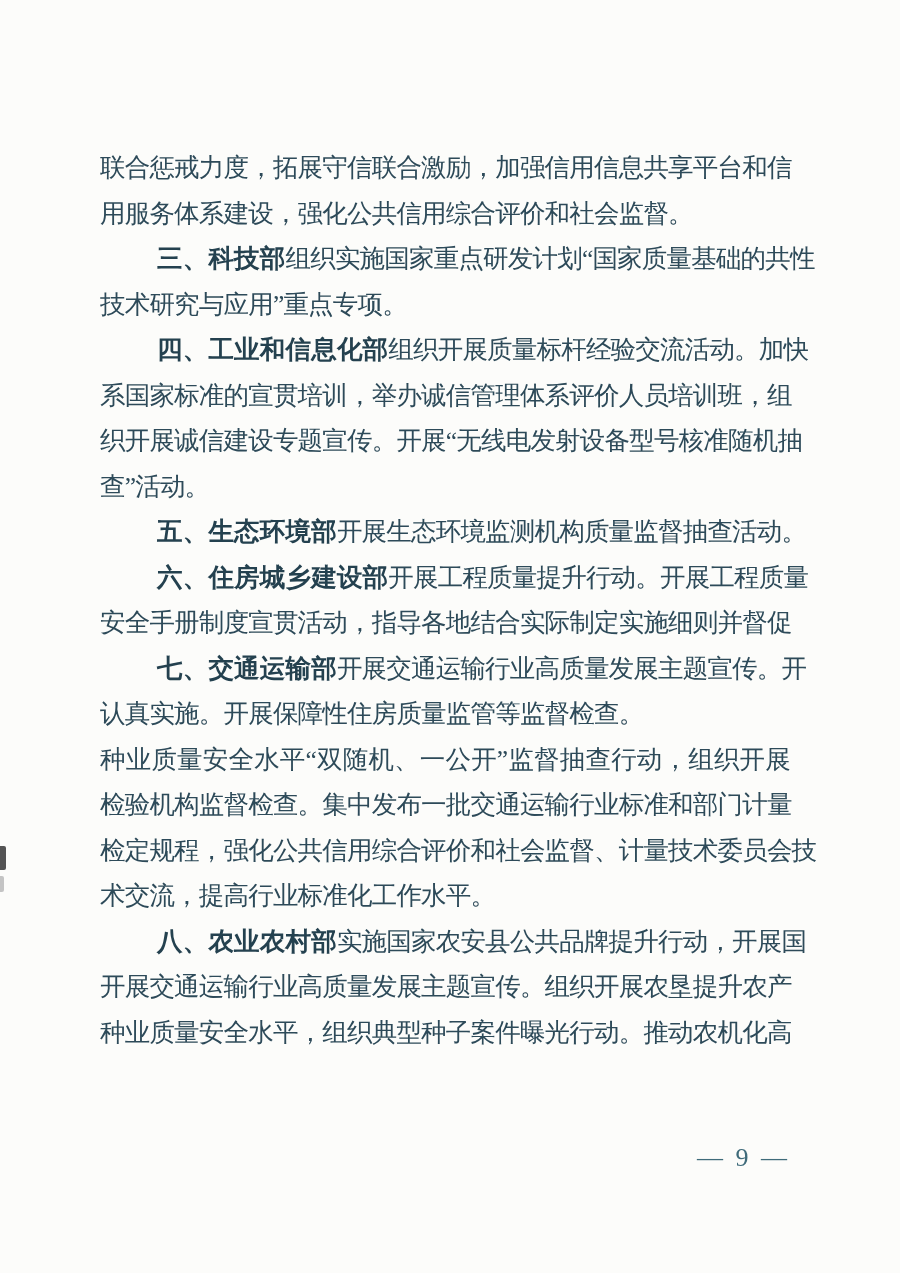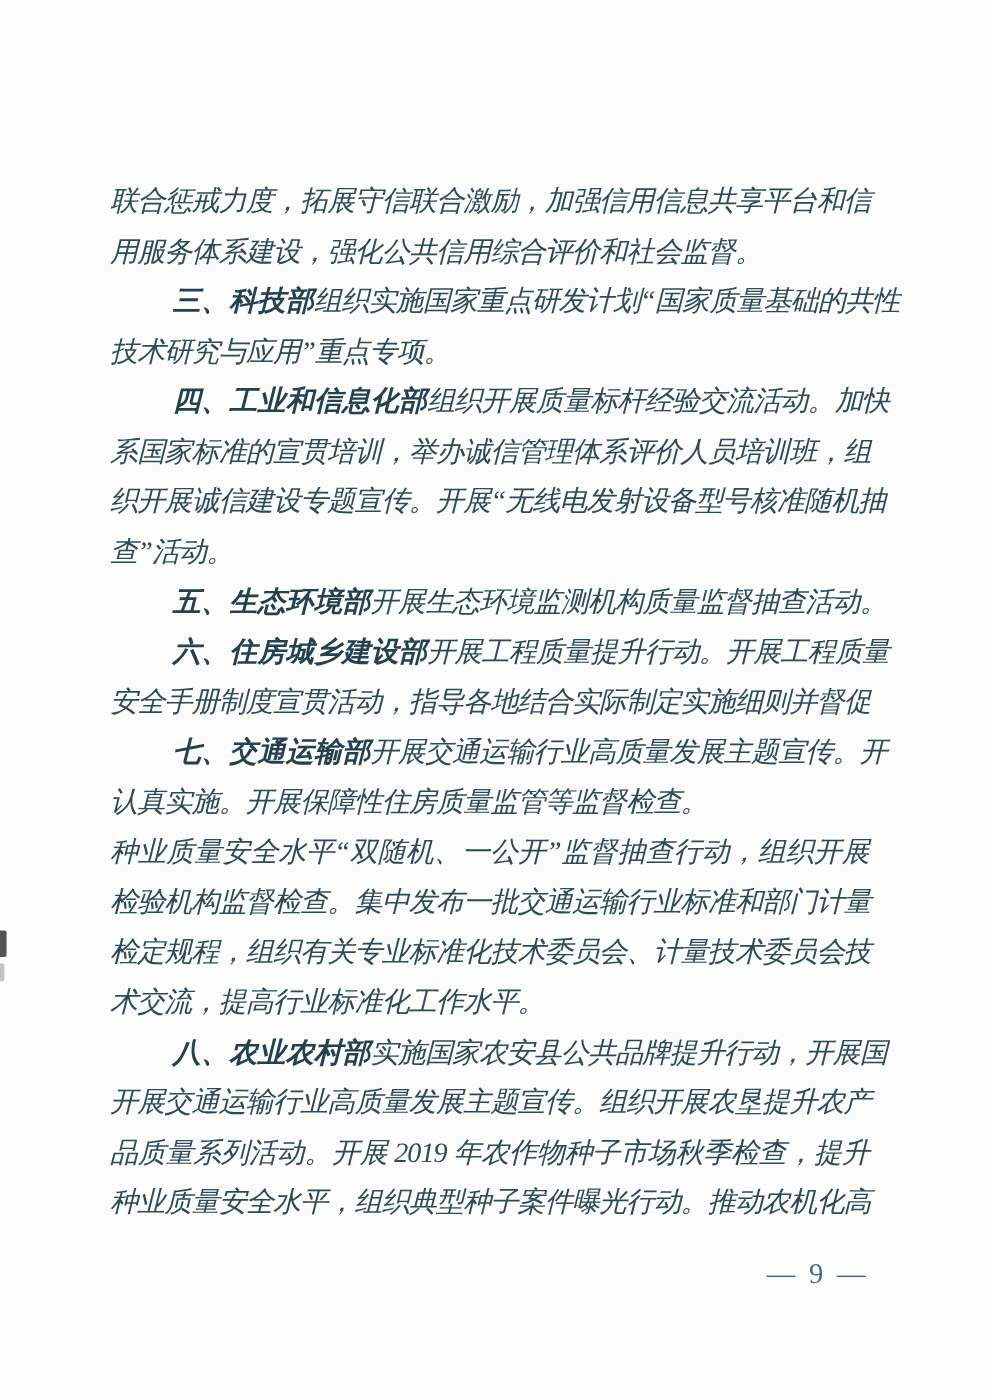--- a/index.html
+++ b/index.html
@@ -12,23 +12,22 @@
     width: 900px;
     height: 1273px;
     margin: 0 auto;
     background: var(--paper, #fcfcfa);
     overflow: hidden;
     font-family: "Liberation Serif", "DejaVu Serif", serif;
   }
   .doc-body {
     position: absolute;
     left: 100px;
-    top: 160px;
+    top: 145px;
     width: 690px;
-    font-style: italic;
   }
   .line {
     height: 45.5px;
     line-height: 45.5px;
     font-size: 25.5px;
     letter-spacing: -0.8px;
     color: var(--ink, #2d4a59);
     white-space: nowrap;
     text-align: justify;
     text-align-last: justify;
@@ -91,22 +90,21 @@
       <div class="line"><span class="seg">系国家标准的宣贯培训，举办诚信管理体系评价人员培训班，组</span></div>
       <div class="line"><span class="seg">织开展诚信建设专题宣传。开展“无线电发射设备型号核准随机抽</span></div>
       <div class="line last"><span class="seg">查”活动。</span></div>
       <div class="line last indent"><span class="seg bold">五、生态环境部</span><span class="seg">开展生态环境监测机构质量监督抽查活动。</span></div>
       <div class="line indent"><span class="seg bold">六、住房城乡建设部</span><span class="seg">开展工程质量提升行动。开展工程质量</span></div>
       <div class="line"><span class="seg">安全手册制度宣贯活动，指导各地结合实际制定实施细则并督促</span></div>
       <div class="line indent"><span class="seg bold">七、交通运输部</span><span class="seg">开展交通运输行业高质量发展主题宣传。开</span></div>
       <div class="line last"><span class="seg">认真实施。开展保障性住房质量监管等监督检查。</span></div>
       <div class="line"><span class="seg">种业质量安全水平“双随机、一公开”监督抽查行动，组织开展</span></div>
       <div class="line"><span class="seg">检验机构监督检查。集中发布一批交通运输行业标准和部门计量</span></div>
-      <div class="line"><span class="seg">检定规程，组织有关专业标准化技术委员会、计量技术委员会技</span></div>
+      <div class="line"><span class="seg">检定规程，强化公共信用综合评价和社会监督、计量技术委员会技</span></div>
       <div class="line last"><span class="seg">术交流，提高行业标准化工作水平。</span></div>
       <div class="line indent"><span class="seg bold">八、农业农村部</span><span class="seg">实施国家农安县公共品牌提升行动，开展国</span></div>
       <div class="line"><span class="seg">开展交通运输行业高质量发展主题宣传。组织开展农垦提升农产</span></div>
-      <div class="line"><span class="seg">品质量系列活动。开展 2019 年农作物种子市场秋季检查，提升</span></div>
       <div class="line"><span class="seg">种业质量安全水平，组织典型种子案件曝光行动。推动农机化高</span></div>
     </div>
 
   <div class="page-number">— 9 —</div>
 </div>
 
 </body></html>

